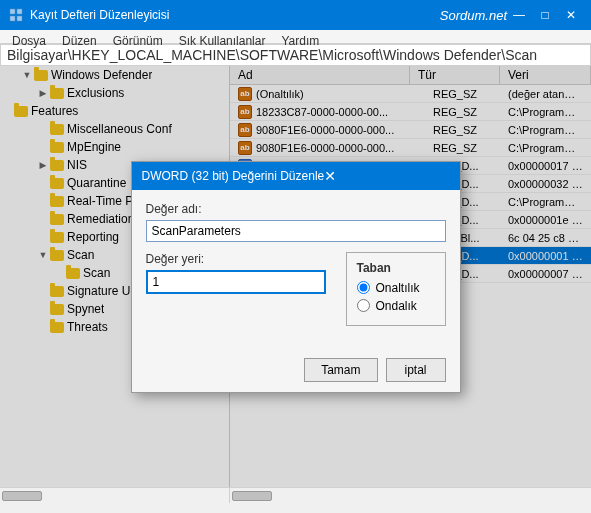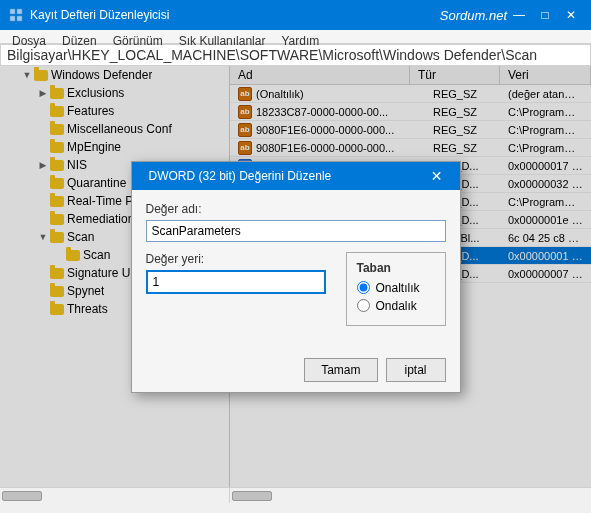--- a/index.html
+++ b/index.html
@@ -219,26 +219,24 @@
     }
     .dialog {
       background: #f5f5f5;
       border: 1px solid #999;
       box-shadow: 4px 4px 12px rgba(0,0,0,0.35);
       width: 330px;
     }
     .dialog-title {
       background: #0078d7;
       color: white;
-      padding: 6px 17px;
-      font-size: 12px;
-      display: flex;
-      align-items: center;
-      justify-content: space-between;
-      gap: 32px;
+      padding: 6px 10px;
+      font-size: 12px;
+      display: flex;
+      align-items: center;
     }
     .dialog-title-close {
       cursor: pointer;
       font-size: 14px;
       color: white;
       background: none;
       border: none;
     }
     .dialog-body {
       padding: 12px 14px;
@@ -391,21 +389,21 @@
       <span class="folder-icon"></span>
       <span class="tree-label">Windows Defender</span>
     </div>
 
     <div class="tree-item" style="padding-left: 36px;">
       <span class="tree-arrow">▶</span>
       <span class="folder-icon"></span>
       <span class="tree-label">Exclusions</span>
     </div>
 
-    <div class="tree-item" style="padding-left: 36px;">
+    <div class="tree-item" style="">
       <span class="tree-arrow" style="color:transparent;">▶</span>
       <span class="folder-icon"></span>
       <span class="tree-label">Features</span>
     </div>
 
     <div class="tree-item" style="padding-left: 36px;">
       <span class="tree-arrow" style="color:transparent;">▶</span>
       <span class="folder-icon"></span>
       <span class="tree-label">Miscellaneous Conf</span>
     </div>
@@ -433,20 +431,25 @@
       <span class="folder-icon"></span>
       <span class="tree-label">Real-Time Protectio</span>
     </div>
 
     <div class="tree-item" style="padding-left: 36px;">
       <span class="tree-arrow" style="color:transparent;">▶</span>
       <span class="folder-icon"></span>
       <span class="tree-label">Remediation</span>
     </div>
 
+    <div class="tree-item" style="padding-left: 36px;">
+      <span class="tree-arrow" style="color:transparent;">▶</span>
+      <span class="folder-icon"></span>
+      <span class="tree-label">Reporting</span>
+    </div>
 
     <div class="tree-item" style="padding-left: 36px;">
       <span class="tree-arrow">▼</span>
       <span class="folder-icon"></span>
       <span class="tree-label">Scan</span>
     </div>
 
     <div class="tree-item" style="padding-left: 52px;">
       <span class="tree-arrow" style="color:transparent;">▶</span>
       <span class="folder-icon"></span>

